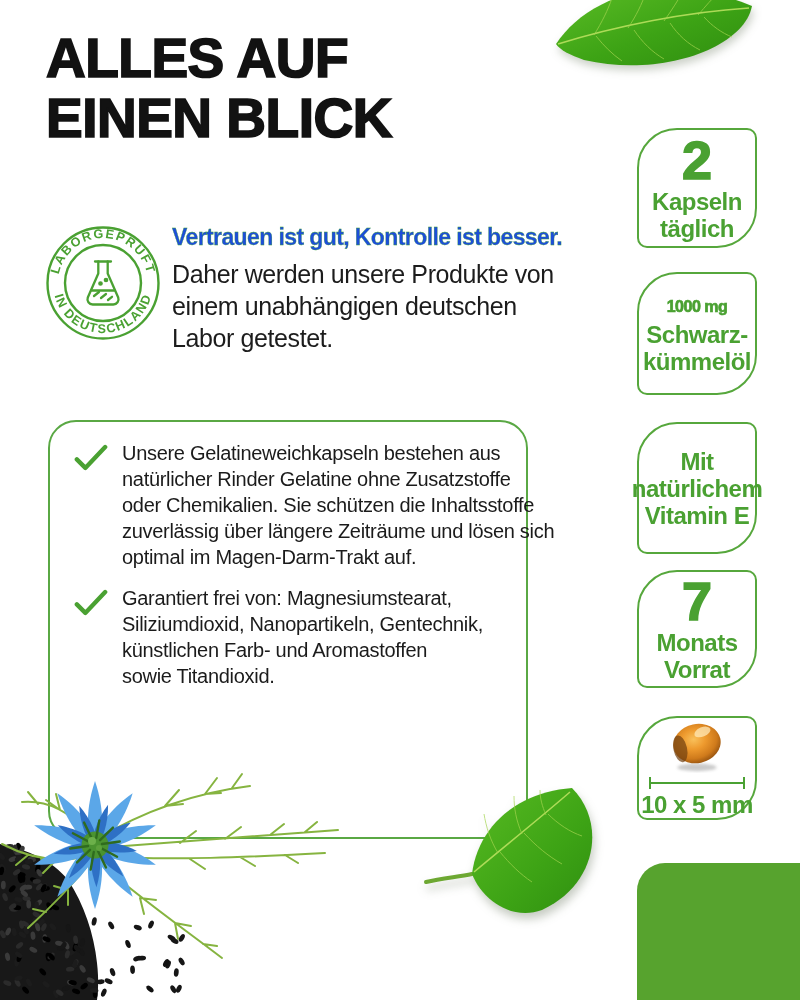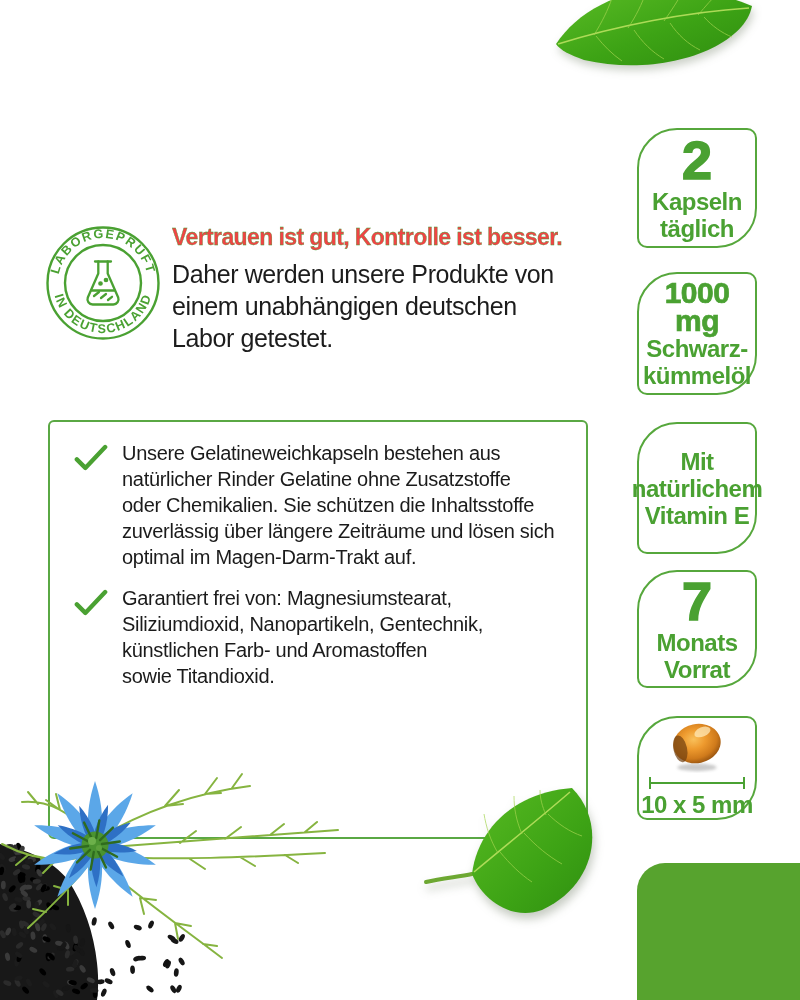--- a/index.html
+++ b/index.html
@@ -10,30 +10,30 @@
   .pre{white-space:pre;}
   
   #main-title{
     position:absolute;left:46px;top:28px;margin:0;
     font-size:55px;line-height:60px;font-weight:700;color:#121212;
     letter-spacing:-0.5px;-webkit-text-stroke:1.7px #121212;
   }
   
   #intro{position:absolute;left:172px;top:224px;width:450px;}
   #intro-headline{
-    font-size:23px;font-weight:700;color:#ef4444;letter-spacing:-0.6px;
+    font-size:23px;font-weight:700;color:#1d4ed8;letter-spacing:-0.6px;
     margin:0 0 7px 0;-webkit-text-stroke:0.3px #3fa035;
   }
   #intro-body{
     font-size:25px;line-height:32px;color:#1c1c1c;letter-spacing:-0.4px;margin:0;
   }
   
   #benefits-box{
-    position:absolute;left:48px;top:420px;width:540px;height:419px;
-    box-sizing:border-box;border:2px solid #5aa844;border-radius:6px;
+    position:absolute;left:48px;top:420px;width:480px;height:419px;
+    box-sizing:border-box;border:2px solid #5aa844;border-radius:28px;
     padding:18px 8px 0 24px;z-index:2;background:transparent;
   }
   .check-item{display:flex;align-items:flex-start;margin-bottom:15px;}
   .check-col{width:48px;flex:0 0 48px;padding-top:3px;}
   .check-text{
     font-size:20px;line-height:26px;color:#1b1b1b;letter-spacing:-0.3px;
   }
   
   .fact-card{
     position:absolute;left:637px;width:120px;box-sizing:border-box;
@@ -44,21 +44,21 @@
   #fact-card-dosage{top:128px;height:120px;}
   #fact-card-amount{top:272px;height:123px;}
   #fact-card-vitamin{top:422px;height:132px;}
   #fact-card-supply{top:570px;height:118px;}
   #fact-card-size{top:716px;height:104px;}
   .fact-big{
     font-size:54px;line-height:52px;font-weight:700;
     -webkit-text-stroke:1.6px #4aa132;margin-bottom:2px;
   }
   .fact-big-small{
-    font-size:30px;line-height:28px;font-weight:700;
+    font-size:16px;line-height:28px;font-weight:700;
     -webkit-text-stroke:0.7px #4aa132;margin-bottom:0;letter-spacing:-0.5px;
   }
   .fact-label{
     font-size:24px;line-height:27px;font-weight:700;letter-spacing:-0.5px;
   }
   
   .ruler{position:relative;width:92px;height:13px;margin:3px 0 2px 0;
     border-left:2px solid #4aa132;border-right:2px solid #4aa132;}
   .ruler-line{position:absolute;left:0;right:0;top:5px;height:2px;background:#4aa132;}
   
@@ -72,20 +72,22 @@
   #leaf-bottom{position:absolute;left:420px;top:778px;z-index:5;
     filter:drop-shadow(2px 6px 5px rgba(50,70,35,.28));}
   #flower{position:absolute;left:0;top:758px;z-index:4;}
   #lab-badge{position:absolute;left:44px;top:224px;z-index:2;}
 </style>
 </head>
 <body>
 
 <div id="canvas">
 
+  <h1 id="main-title" class="pre">ALLES AUF
+EINEN BLICK</h1>
 
   <svg id="lab-badge" width="118" height="118" viewBox="0 0 118 118">
     <circle cx="59" cy="59" r="55.5" fill="none" stroke="#4aa132" stroke-width="2.4"></circle>
     <circle cx="59" cy="59" r="38" fill="none" stroke="#4aa132" stroke-width="2.4"></circle>
     <defs>
       <path id="arcTop" d="M 14,59 A 45,45 0 0 1 104,59"></path>
       <path id="arcBot" d="M 9,59 A 50,50 0 0 0 109,59"></path>
     </defs>
     <text font-size="12.6" font-weight="bold" fill="#4aa132" letter-spacing="1.6" font-family="Liberation Sans, sans-serif">
       <textPath href="#arcTop" startOffset="50%" text-anchor="middle">LABORGEPRÜFT</textPath>

